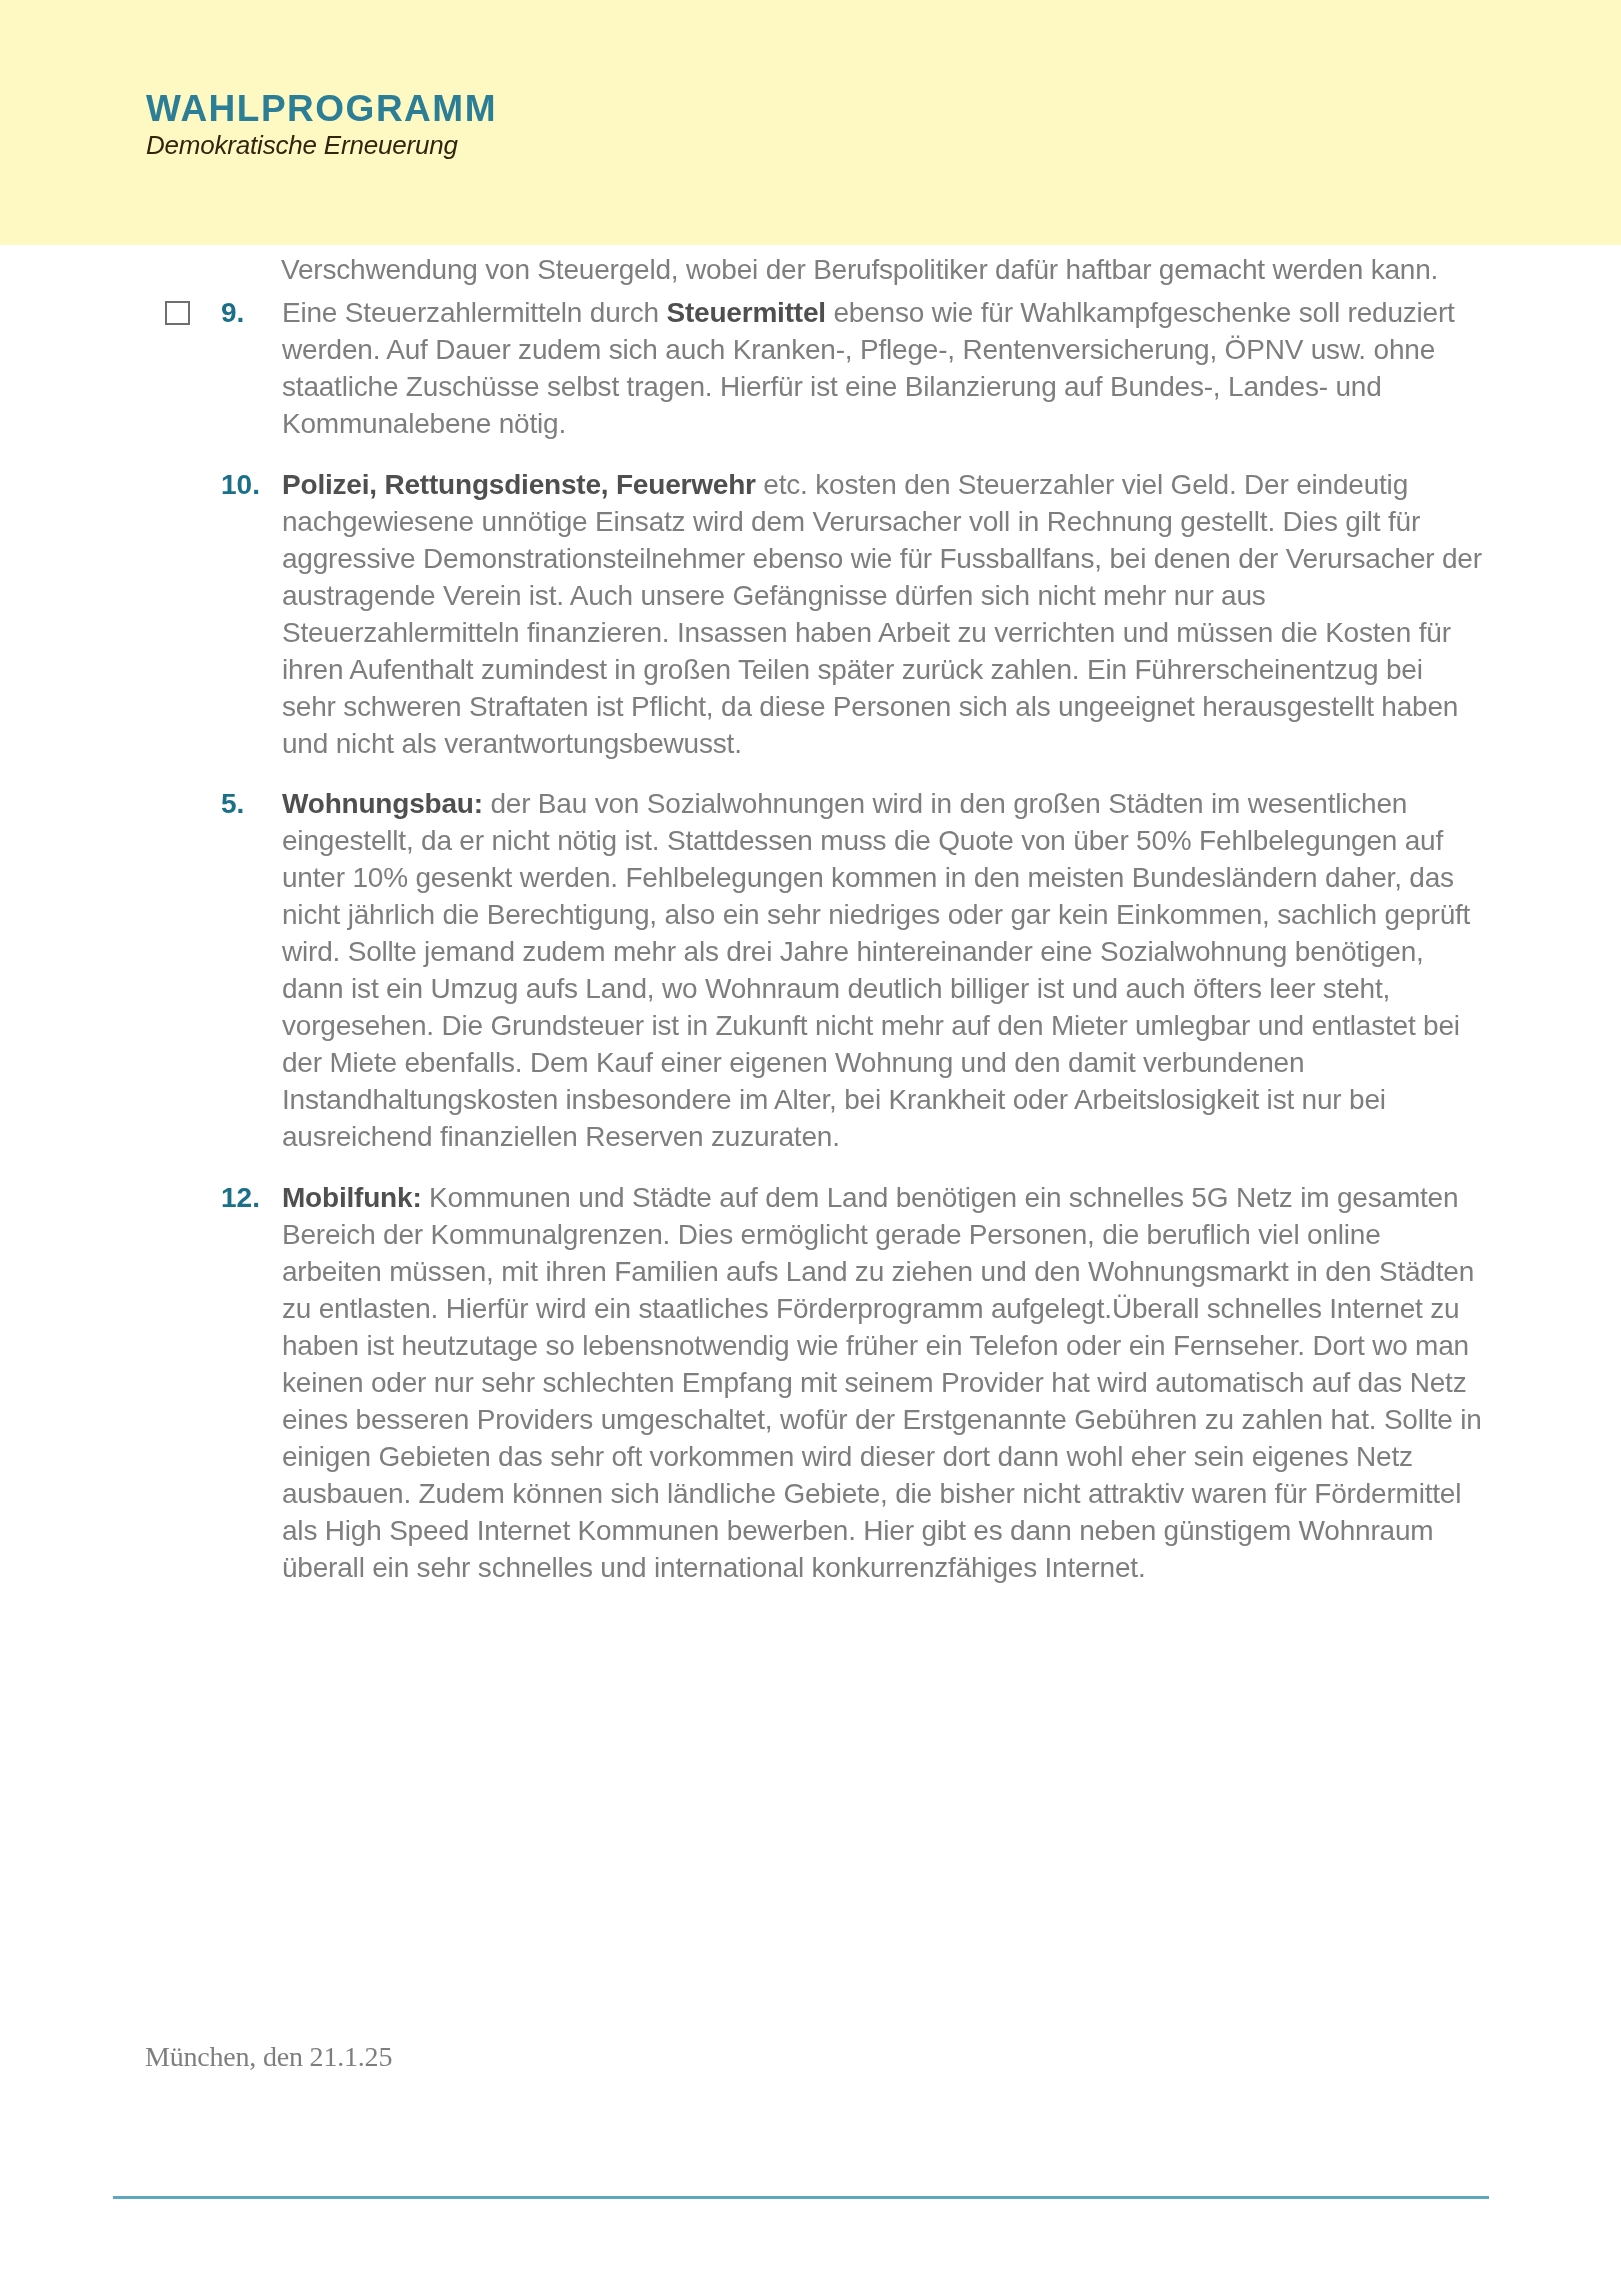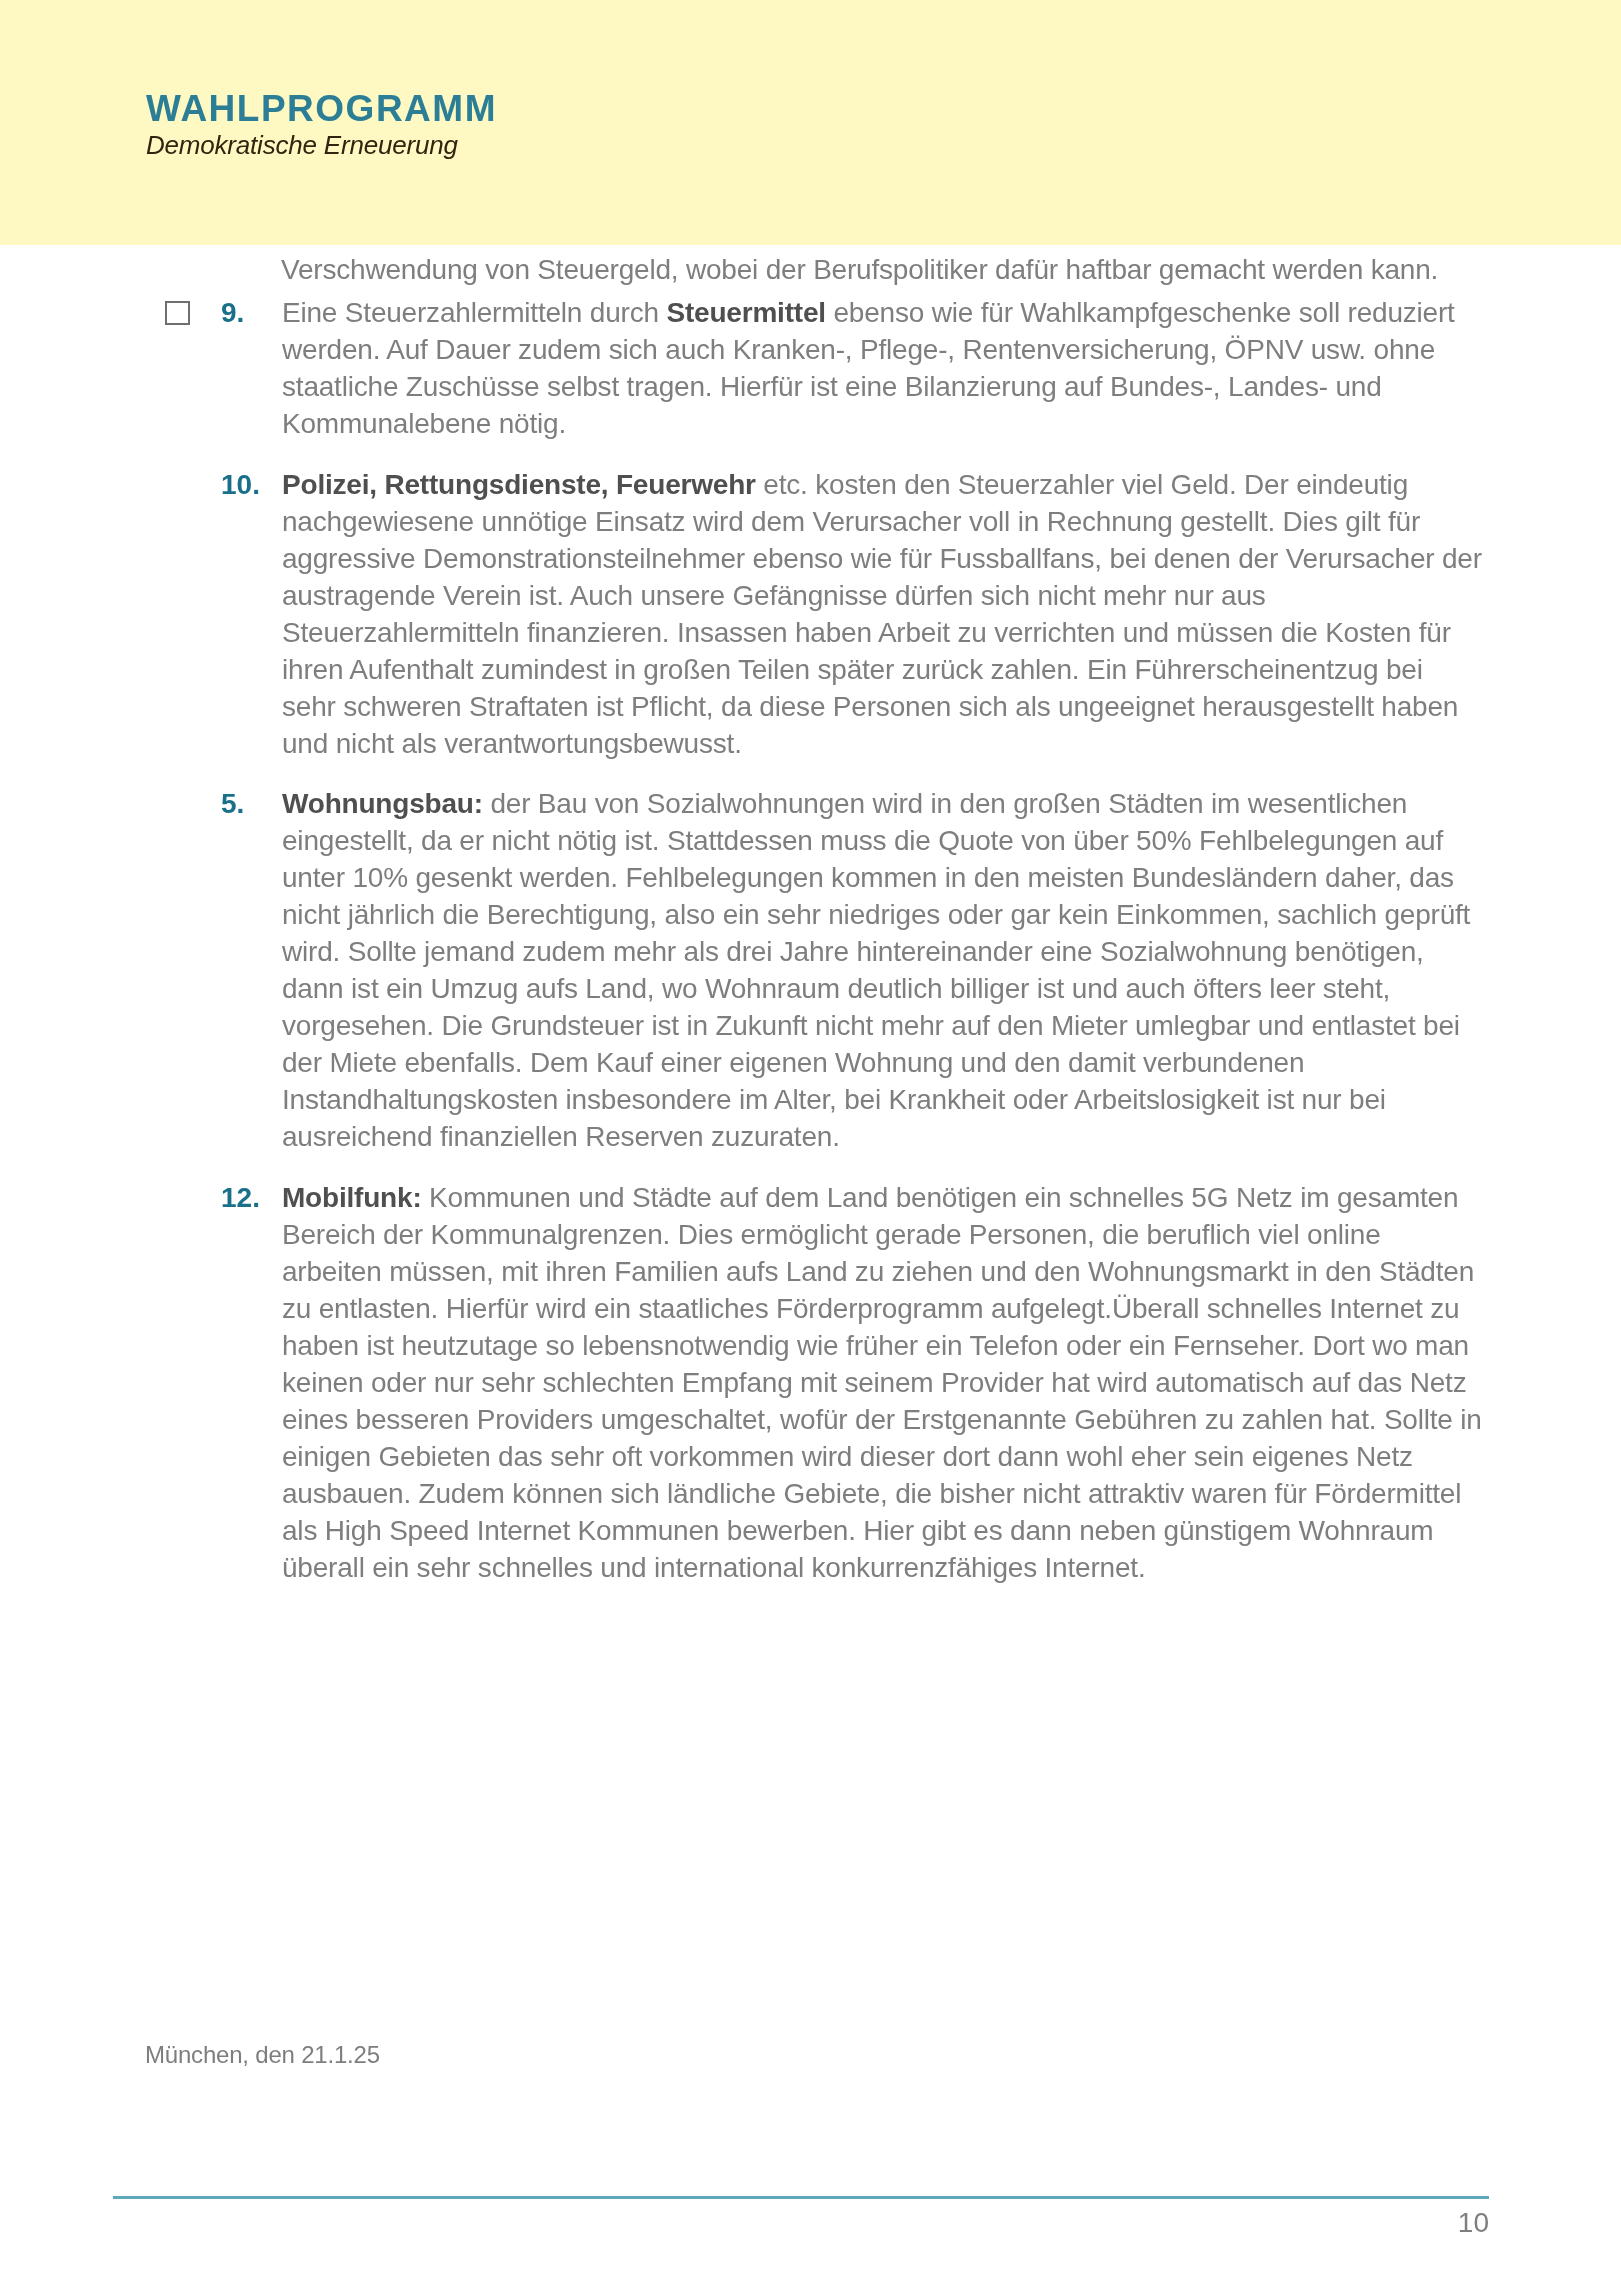--- a/index.html
+++ b/index.html
@@ -25,21 +25,21 @@
   }
   .para{margin:0 0 6px 281px;width:1201px;}
   .item{position:relative;margin:0 0 23.5px 221px;padding-left:61px;width:1201px;}
   .item .num{position:absolute;left:0;top:0;font-weight:bold;color:#1a7089;letter-spacing:0;}
   .item b{font-weight:bold;color:#4f4f4f;text-align:right;}
   .checkbox{
     position:absolute;left:-56px;top:6.9px;width:20.6px;height:20.6px;
     border:2px solid #6f6f6f;background:#ffffff;display:inline-block;
   }
   
-  .dateline{position:absolute;left:145px;top:2041px;font-size:24px;color:#7e7e7e;letter-spacing:-0.2px;}
+  .dateline{position:absolute;left:145px;top:2041px;font-size:28px;color:#7e7e7e;letter-spacing:-0.2px;font-family:Liberation Serif, serif;}
   .rule{
     position:absolute;left:113px;top:2196px;width:1376px;height:0;
     border:none;border-top:3.9px solid #5fa9bf;margin:0;
   }
   .pagenum{
     position:absolute;left:113px;top:2207px;width:1376px;text-align:right;
     font-size:28px;color:#7e7e7e;
   }
 </style>
 </head>
@@ -76,16 +76,15 @@
       <span class="num">12.</span>
       <b>Mobilfunk:</b><span> Kommunen und Städte auf dem Land benötigen ein schnelles 5G Netz im gesamten Bereich der Kommunalgrenzen. Dies ermöglicht gerade Personen, die beruflich viel online arbeiten müssen, mit ihren Familien aufs Land zu ziehen und den Wohnungsmarkt in den Städten zu entlasten. Hierfür wird ein staatliches Förderprogramm aufgelegt.Überall schnelles Internet zu haben ist heutzutage so lebensnotwendig wie früher ein Telefon oder ein Fernseher. Dort wo man keinen oder nur sehr schlechten Empfang mit seinem Provider hat wird automatisch auf das Netz eines besseren Providers umgeschaltet, wofür der Erstgenannte Gebühren zu zahlen hat. Sollte in einigen Gebieten das sehr oft vorkommen wird dieser dort dann wohl eher sein eigenes Netz ausbauen. Zudem können sich ländliche Gebiete, die bisher nicht attraktiv waren für Fördermittel als High Speed Internet Kommunen bewerben. Hier gibt es dann neben günstigem Wohnraum überall ein sehr schnelles und international konkurrenzfähiges Internet.</span>
     </section>
 
   </main>
 
   <div class="dateline">München, den 21.1.25</div>
 
   <hr class="rule">
 
-  <div class="pagenum">10</div>
 
 </div>
 
 
 </body></html>

